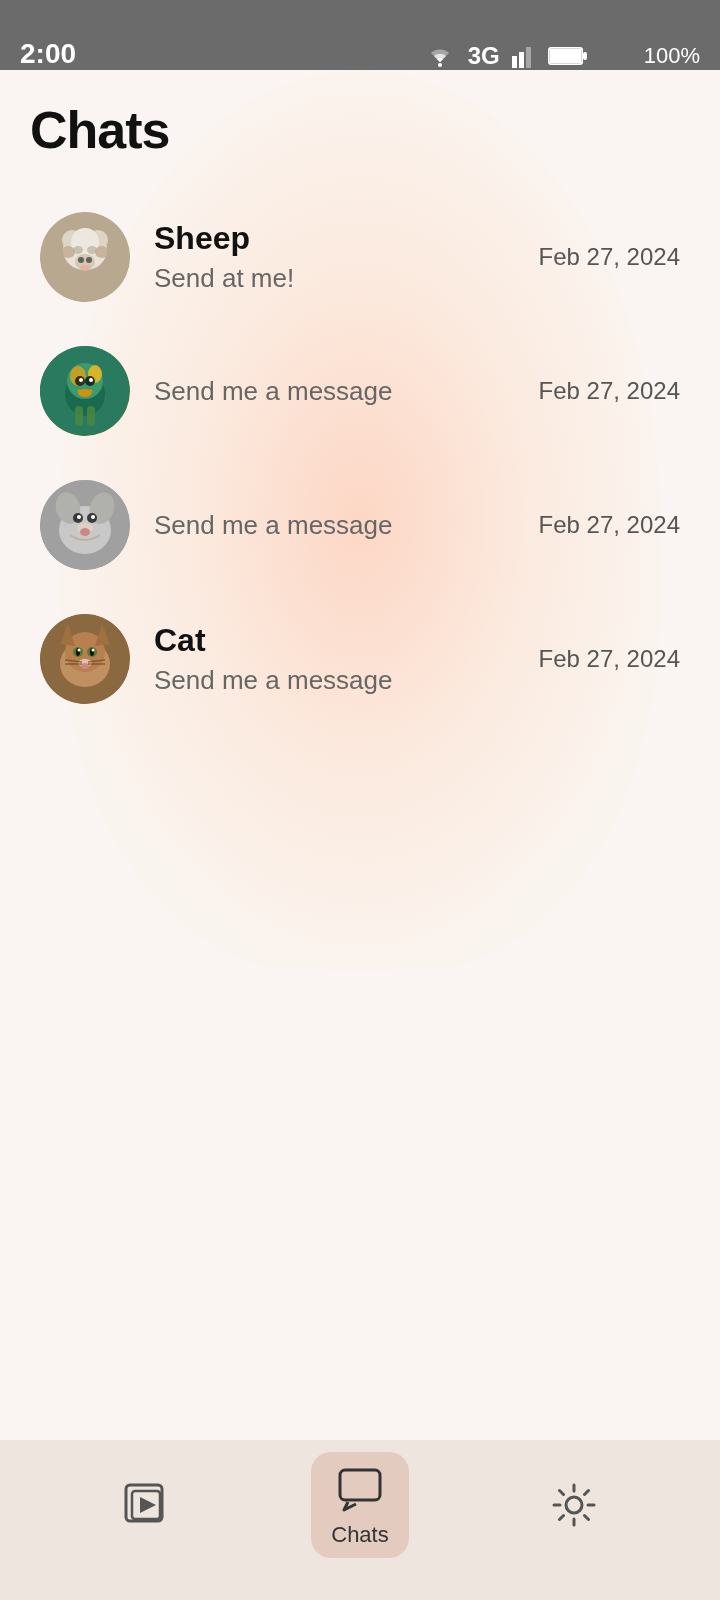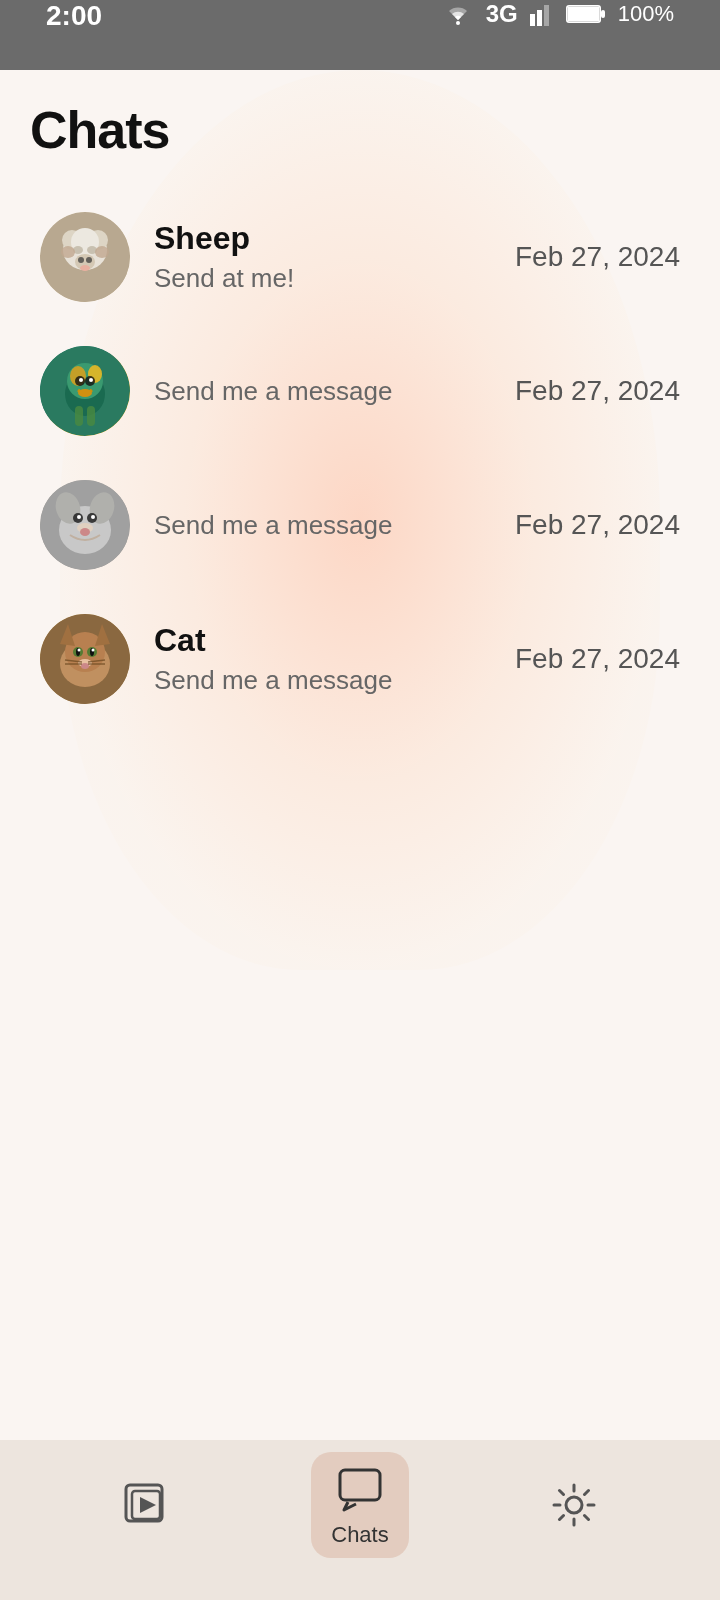--- a/index.html
+++ b/index.html
@@ -13,23 +13,23 @@
       overflow: hidden;
       position: relative;
     }
 
     
     .status-bar {
       width: 100%;
       height: 70px;
       background-color: #6b6b6b;
       display: flex;
-      align-items: flex-start;
+      align-items: flex-end;
       justify-content: space-between;
-      padding: 0 46px;
+      padding: 0 20px;
       position: relative;
       z-index: 10;
     }
 
     .status-time {
       color: white;
       font-size: 28px;
       font-weight: bold;
     }
 
@@ -132,21 +132,21 @@
       color: #111;
       margin-bottom: 6px;
     }
 
     .chat-preview {
       font-size: 26px;
       color: #666;
     }
 
     .chat-date {
-      font-size: 28px;
+      font-size: 24px;
       color: #555;
       flex-shrink: 0;
       margin-left: 10px;
     }
 
     
     .bottom-nav {
       position: absolute;
       bottom: 0;
       left: 0;
@@ -230,21 +230,21 @@
       <rect x="7" y="8" width="5" height="16" fill="white"></rect>
       <rect x="14" y="3" width="5" height="21" fill="white" opacity="0.4"></rect>
     </svg>
 
     <svg width="40" height="22" viewBox="0 0 40 22">
       <rect x="0" y="2" width="35" height="18" rx="3" fill="white"></rect>
       <rect x="35" y="7" width="4" height="8" rx="2" fill="white"></rect>
       <rect x="1.5" y="3.5" width="32" height="15" rx="2" fill="#6b6b6b"></rect>
       <rect x="1.5" y="3.5" width="32" height="15" rx="2" fill="white"></rect>
     </svg>
-    <span style="color:white;font-size:22px;">100%</span>
+    <span style="color:white;font-size:22px;margin-left:44px;">100%</span>
   </div>
 </div>
 
 <div class="bg-blob"></div>
 
 <div class="content">
   <h1 class="page-title">Chats</h1>
 
   <div class="chat-list">
 

